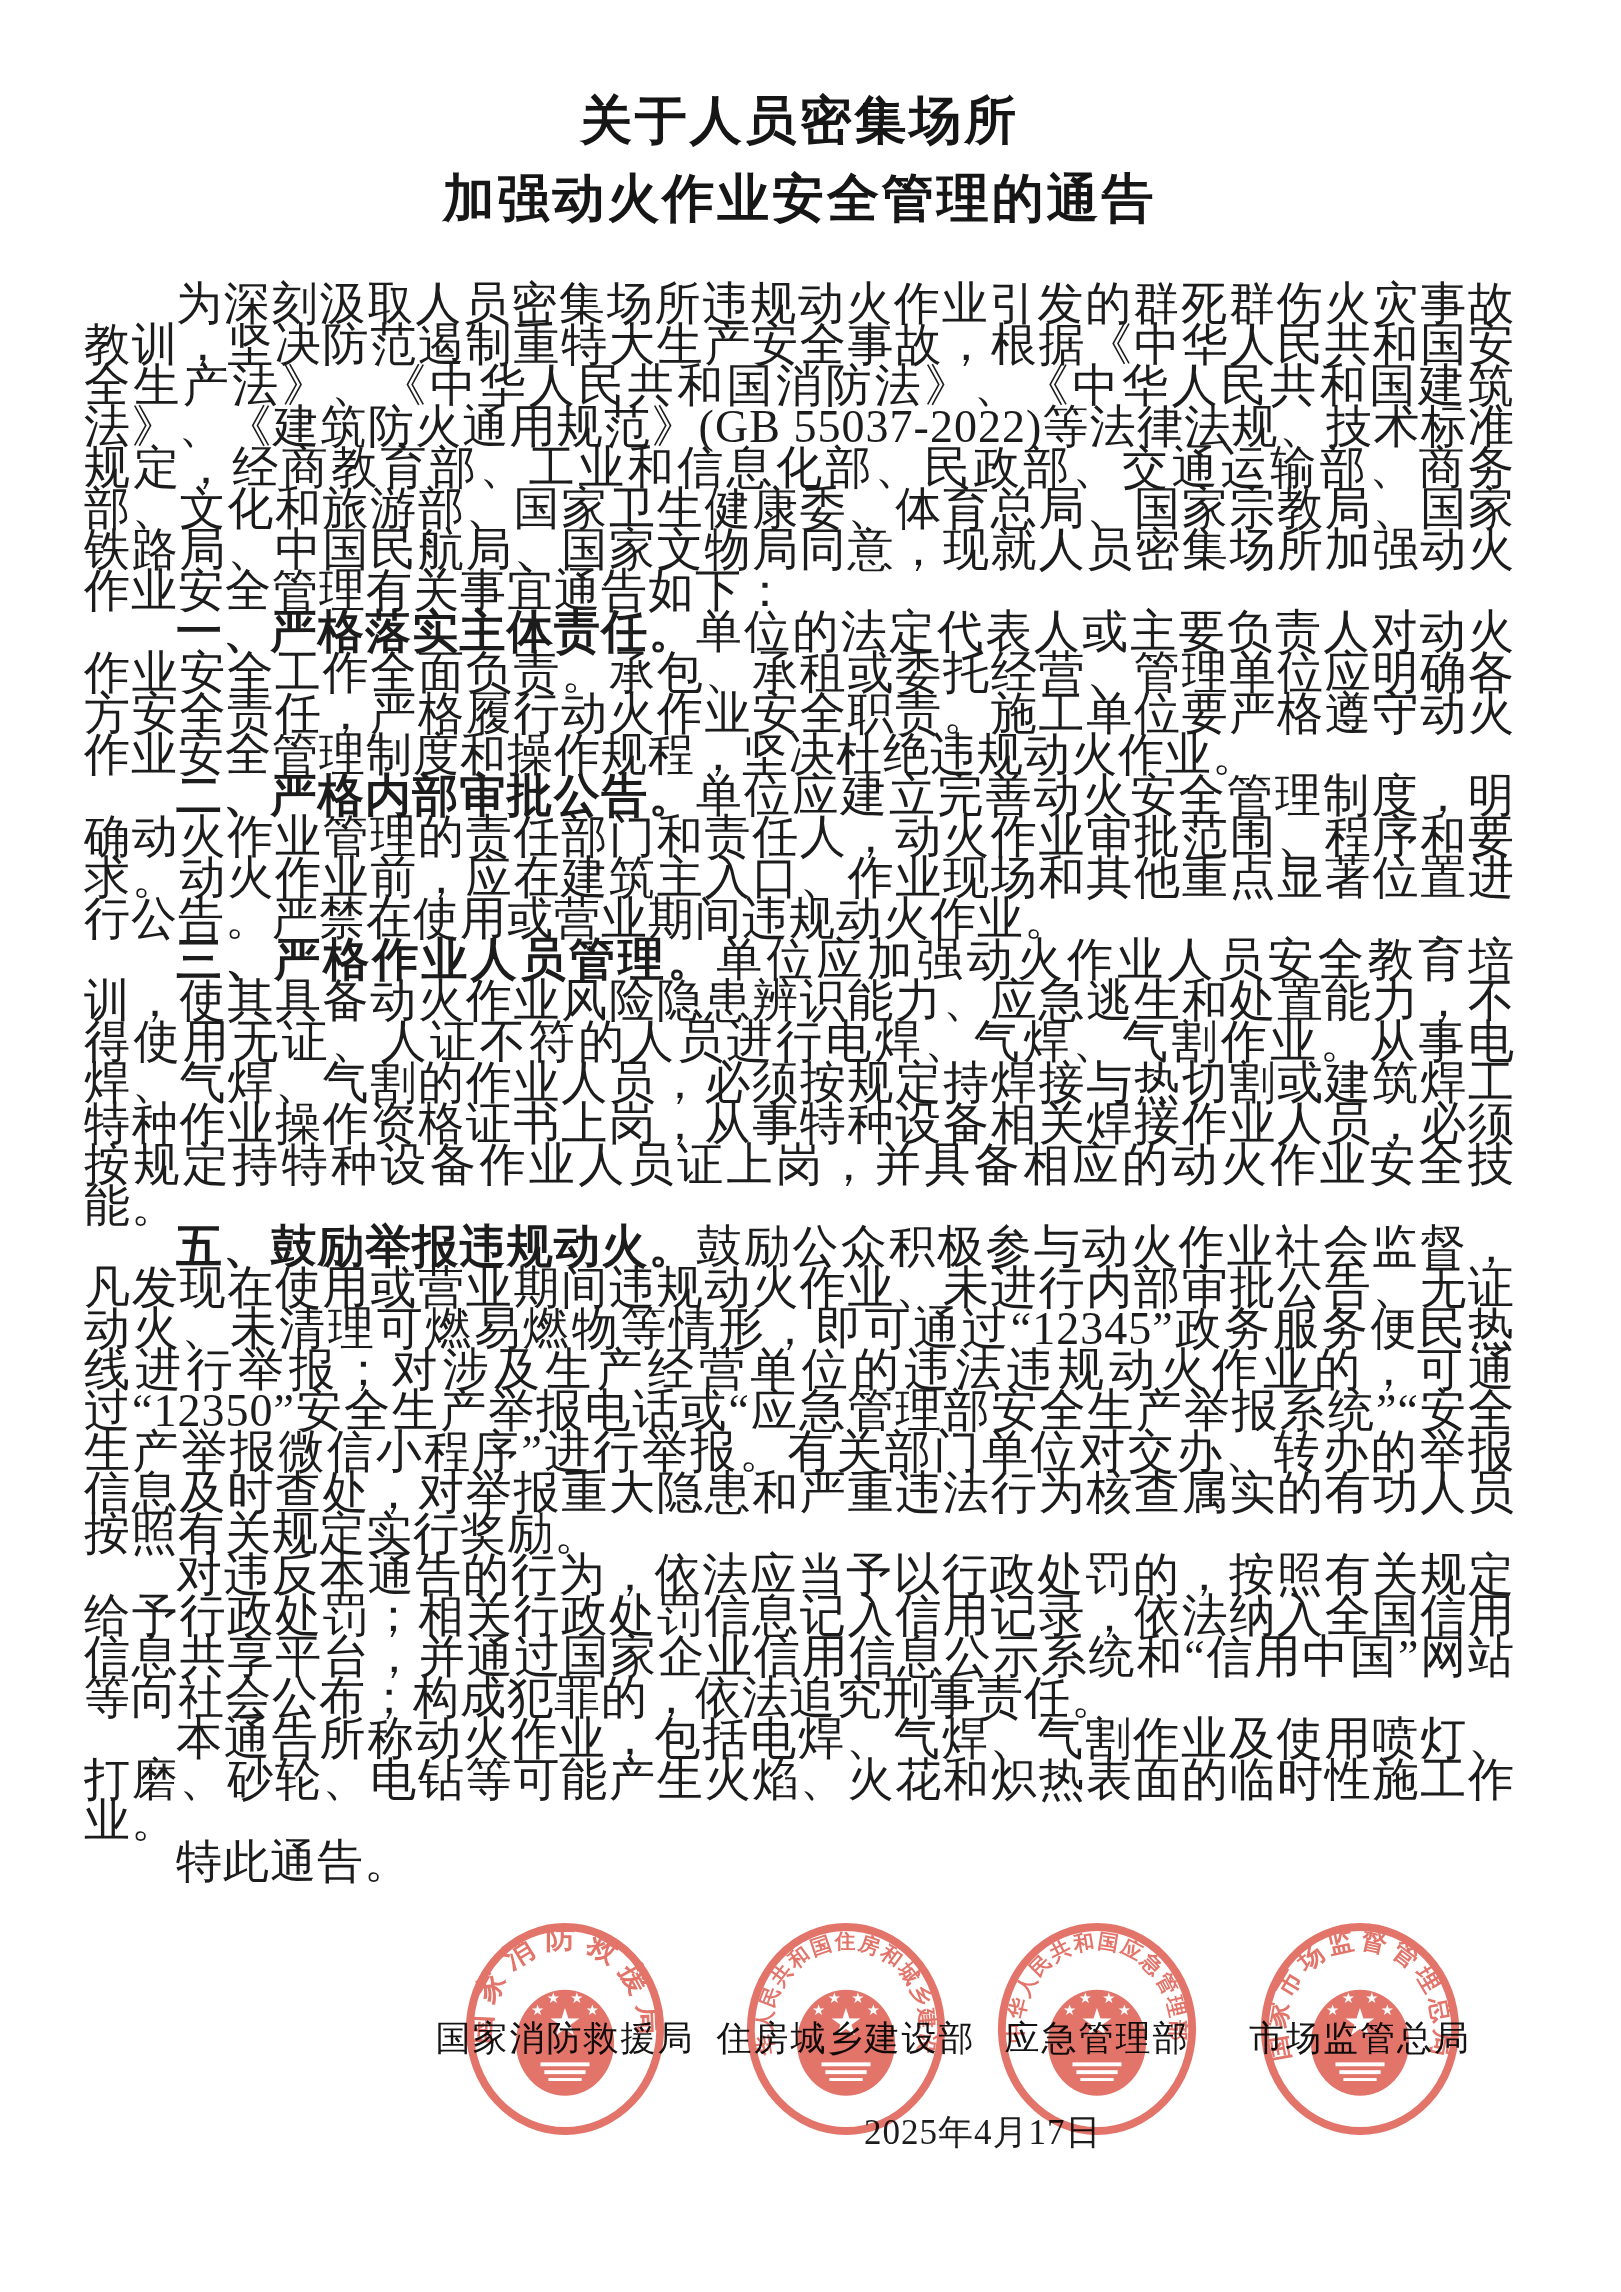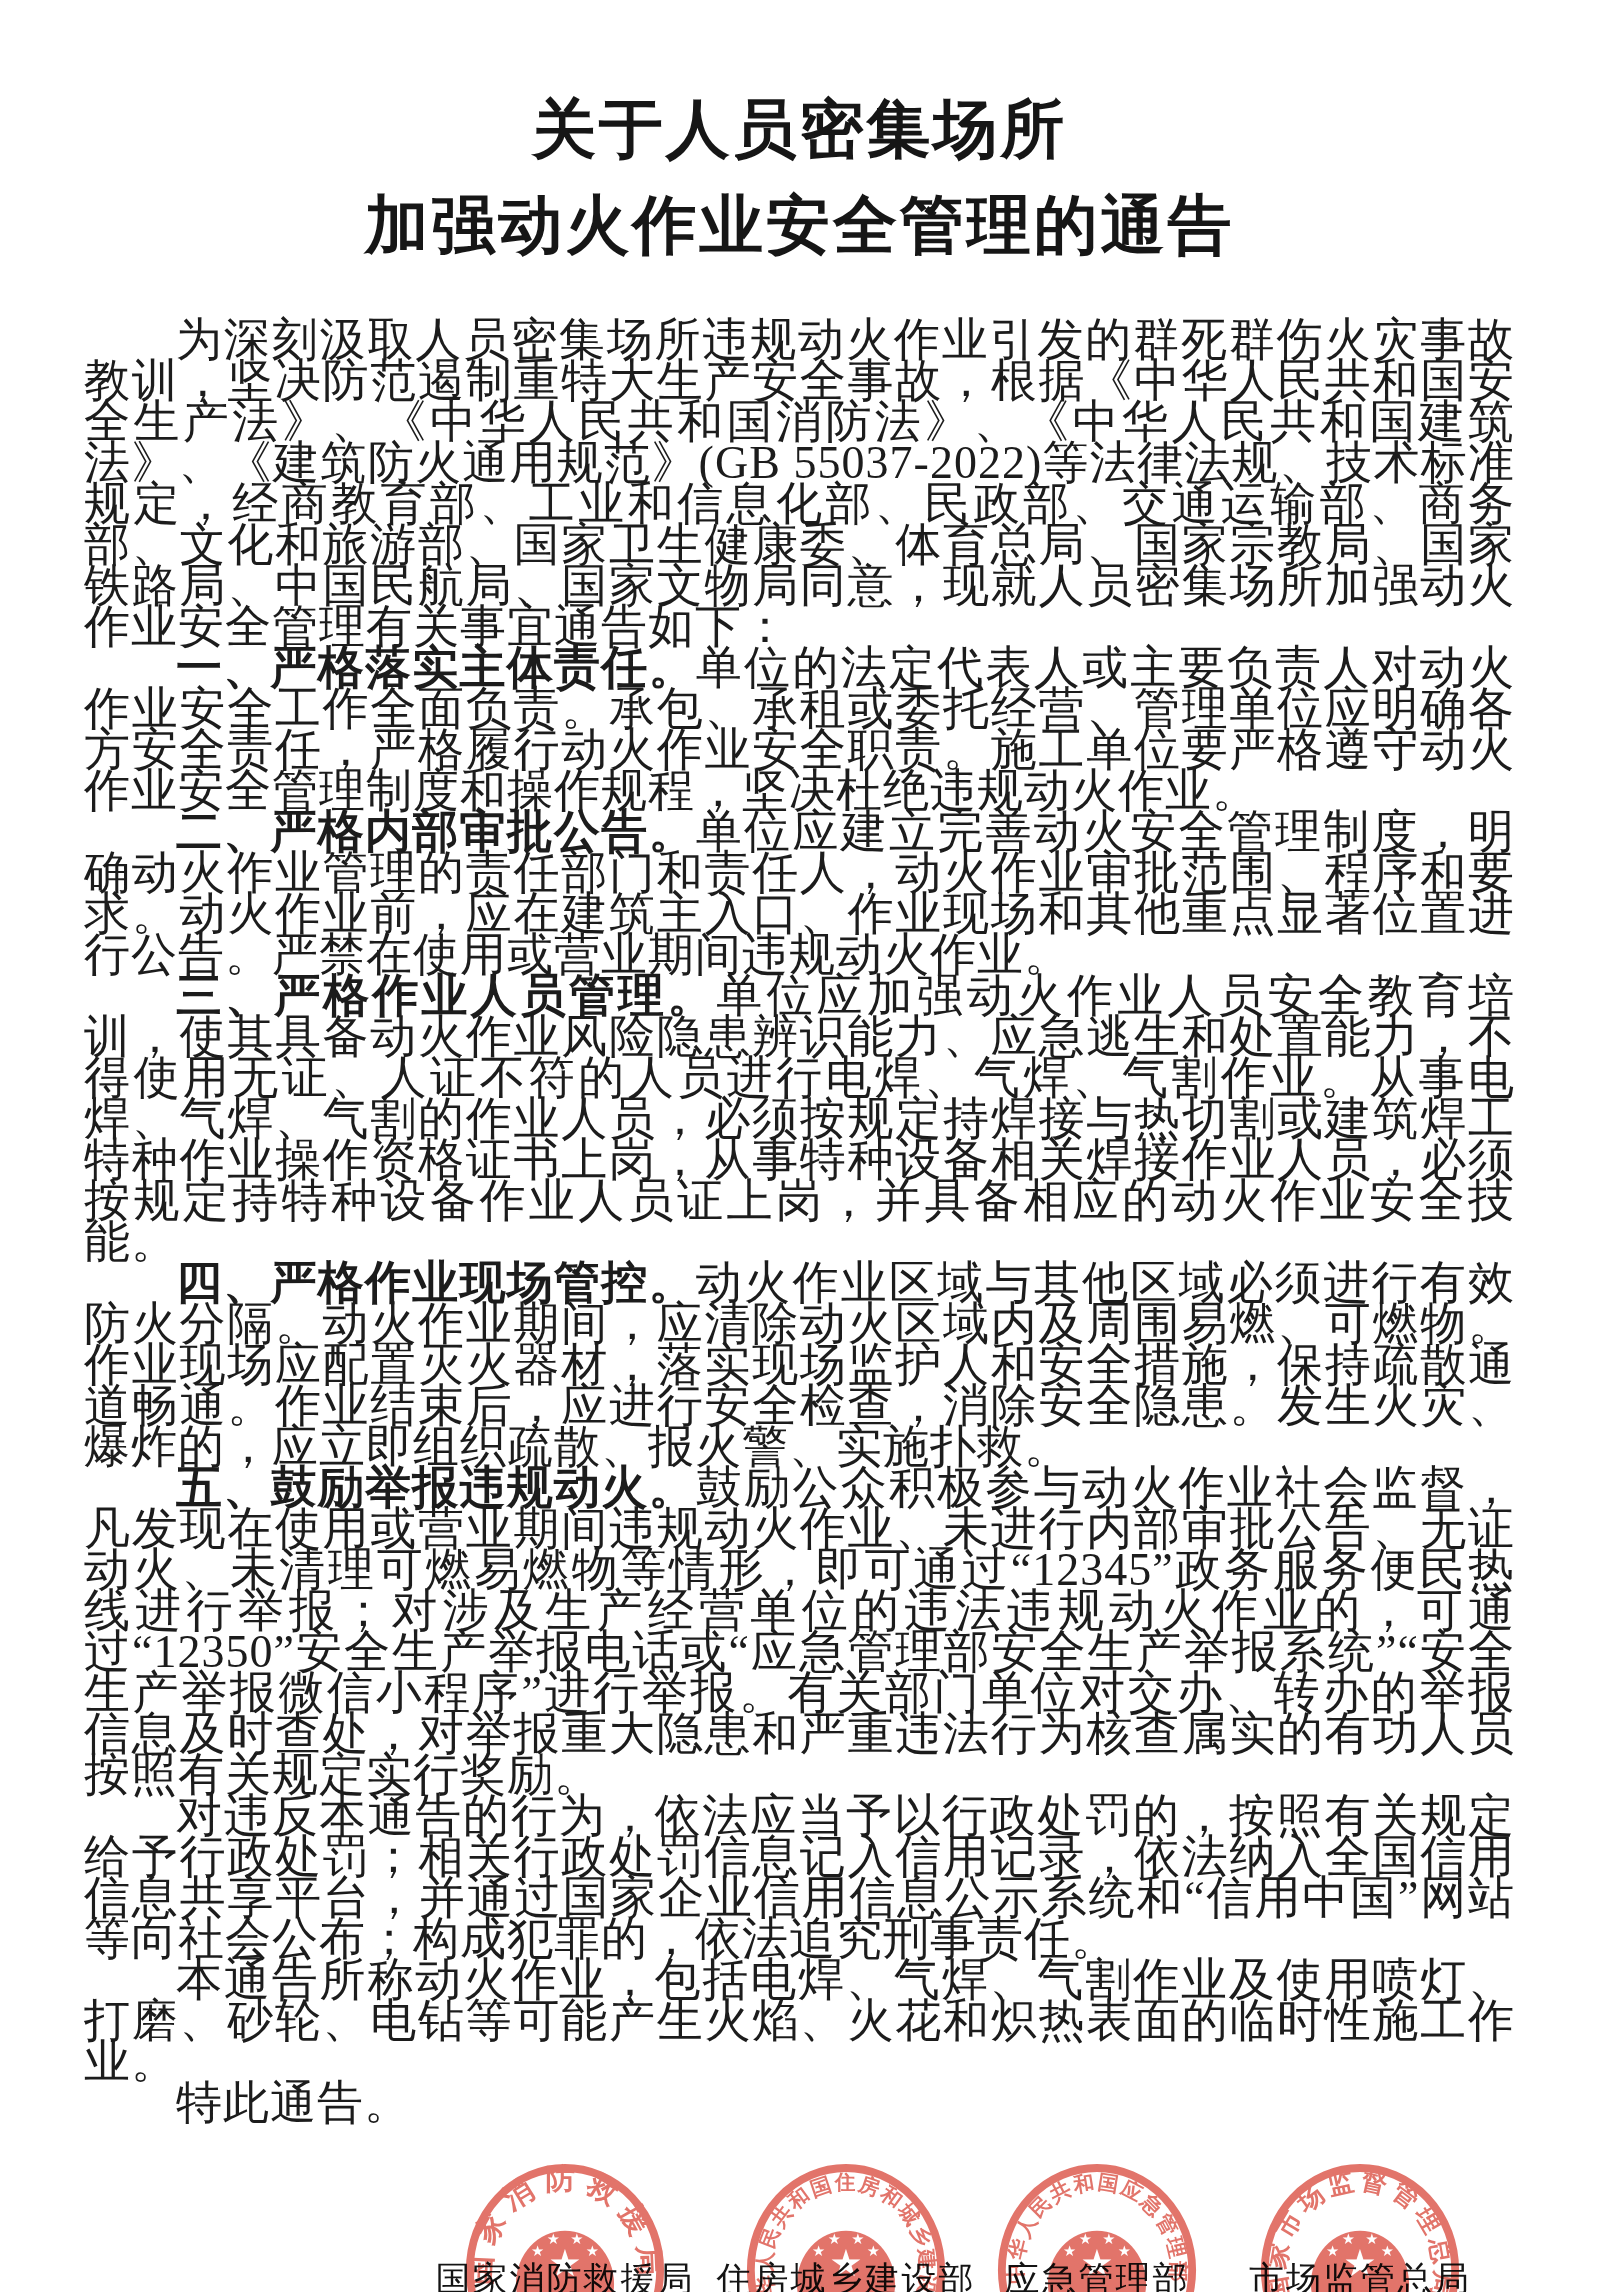--- a/index.html
+++ b/index.html
@@ -11,21 +11,21 @@
   .page{
     box-sizing:border-box;
     width:1621px;height:2293px;
     padding:82px 106px 0 84px;
     position:relative;
     background:#ffffff;
   }
   .title{
     text-align:center;
     font-weight:700;
-    font-size:64px;
+    font-size:52px;
     line-height:1.5;
     letter-spacing:2.9px;
     color:#161616;
     margin:0 0 45px 0;
     font-family:"Liberation Serif","DejaVu Serif",serif;
   }
   .title .tline{display:block;}
   .body-text{
     font-size:46px;
     line-height:41px;
@@ -87,21 +87,20 @@
   <h1 class="title">
     <span class="tline">关于人员密集场所</span>
     <span class="tline">加强动火作业安全管理的通告</span>
   </h1>
 
   <div class="body-text">
       <p class="para"><span>为深刻汲取人员密集场所违规动火作业引发的群死群伤火灾事故教训，坚决防范遏制重特大生产安全事故，根据《中华人民共和国安全生产法》、《中华人民共和国消防法》、《中华人民共和国建筑法》、《建筑防火通用规范》(GB 55037-2022)等法律法规、技术标准规定，经商教育部、工业和信息化部、民政部、交通运输部、商务部、文化和旅游部、国家卫生健康委、体育总局、国家宗教局、国家铁路局、中国民航局、国家文物局同意，现就人员密集场所加强动火作业安全管理有关事宜通告如下：</span></p>
       <p class="para"><b class="lead">一、严格落实主体责任。</b><span>单位的法定代表人或主要负责人对动火作业安全工作全面负责。承包、承租或委托经营、管理单位应明确各方安全责任，严格履行动火作业安全职责。施工单位要严格遵守动火作业安全管理制度和操作规程，坚决杜绝违规动火作业。</span></p>
       <p class="para"><b class="lead">二、严格内部审批公告。</b><span>单位应建立完善动火安全管理制度，明确动火作业管理的责任部门和责任人，动火作业审批范围、程序和要求。动火作业前，应在建筑主入口、作业现场和其他重点显著位置进行公告。严禁在使用或营业期间违规动火作业。</span></p>
       <p class="para"><b class="lead">三、严格作业人员管理。</b><span>单位应加强动火作业人员安全教育培训，使其具备动火作业风险隐患辨识能力、应急逃生和处置能力，不得使用无证、人证不符的人员进行电焊、气焊、气割作业。从事电焊、气焊、气割的作业人员，必须按规定持焊接与热切割或建筑焊工特种作业操作资格证书上岗，从事特种设备相关焊接作业人员，必须按规定持特种设备作业人员证上岗，并具备相应的动火作业安全技能。</span></p>
-      <p class="para"><b class="lead">四、严格作业现场管控。</b><span>动火作业区域与其他区域必须进行有效防火分隔。动火作业期间，应清除动火区域内及周围易燃、可燃物。作业现场应配置灭火器材，落实现场监护人和安全措施，保持疏散通道畅通。作业结束后，应进行安全检查，消除安全隐患。发生火灾、爆炸的，应立即组织疏散、报火警、实施扑救。</span></p>
       <p class="para"><b class="lead">五、鼓励举报违规动火。</b><span>鼓励公众积极参与动火作业社会监督，凡发现在使用或营业期间违规动火作业、未进行内部审批公告、无证动火、未清理可燃易燃物等情形，即可通过“12345”政务服务便民热线进行举报；对涉及生产经营单位的违法违规动火作业的，可通过“12350”安全生产举报电话或“应急管理部安全生产举报系统”“安全生产举报微信小程序”进行举报。有关部门单位对交办、转办的举报信息及时查处，对举报重大隐患和严重违法行为核查属实的有功人员按照有关规定实行奖励。</span></p>
       <p class="para"><span>对违反本通告的行为，依法应当予以行政处罚的，按照有关规定给予行政处罚；相关行政处罚信息记入信用记录，依法纳入全国信用信息共享平台，并通过国家企业信用信息公示系统和“信用中国”网站等向社会公布；构成犯罪的，依法追究刑事责任。</span></p>
       <p class="para"><span>本通告所称动火作业，包括电焊、气焊、气割作业及使用喷灯、打磨、砂轮、电钻等可能产生火焰、火花和炽热表面的临时性施工作业。</span></p>
       <p class="para"><span>特此通告。</span></p>
     </div>
 
   <div class="signature">
     <div class="date">2025年4月17日</div>
   <div class="seal-unit" style="left: 378px;">
         <div class="seal-label">国家消防救援局</div>

